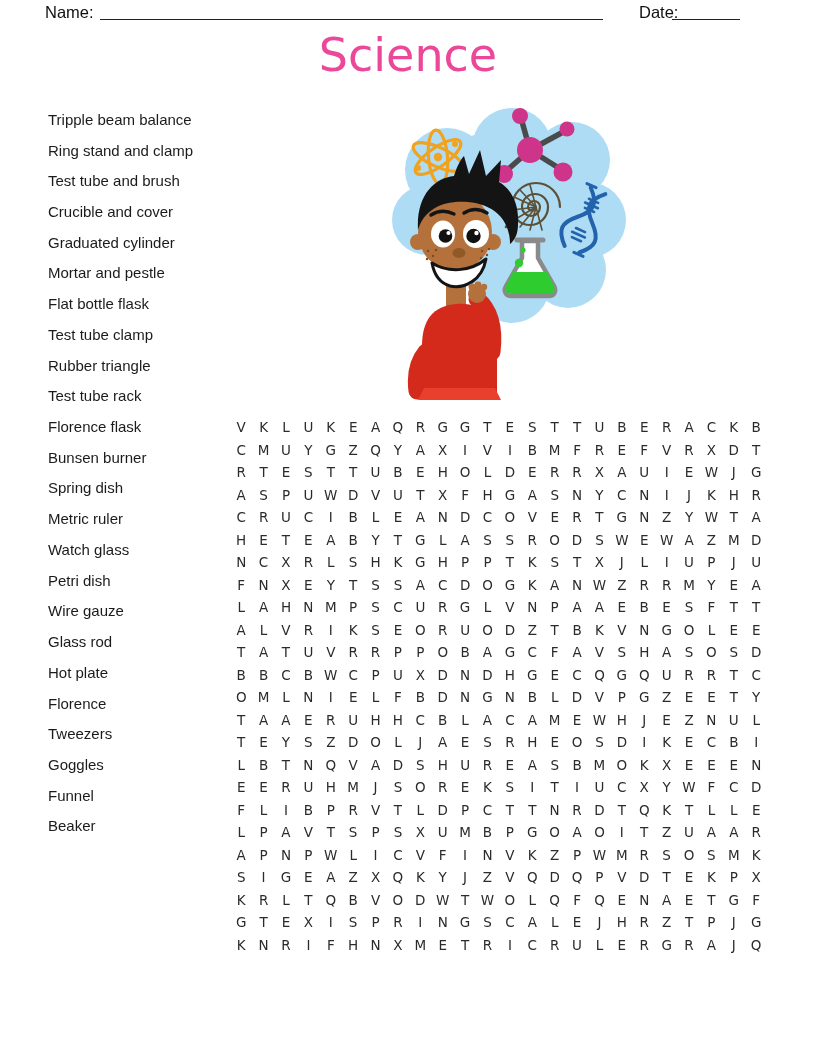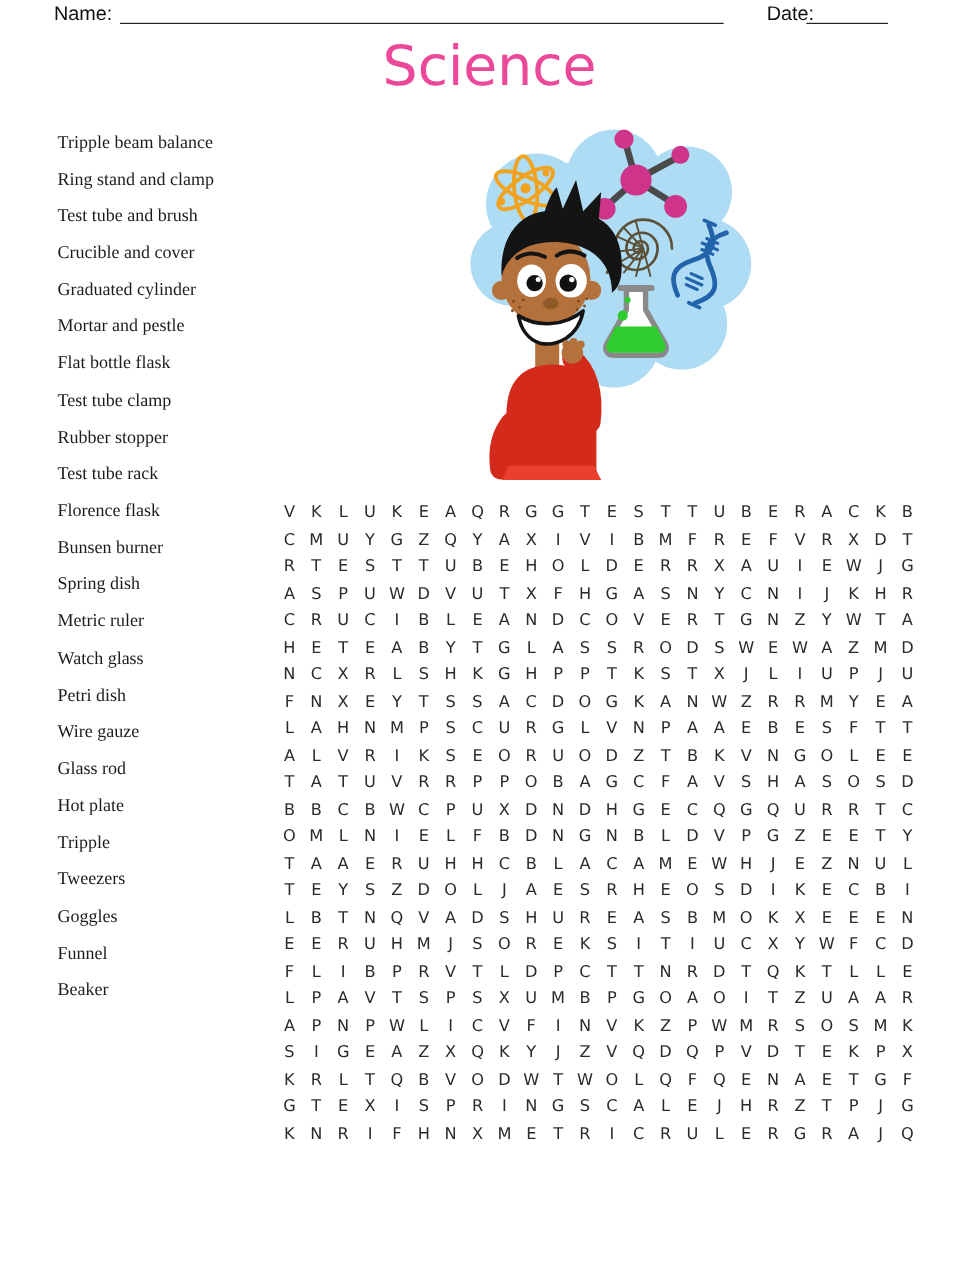--- a/index.html
+++ b/index.html
@@ -13,21 +13,21 @@
   #date-label{left:625px;margin-left:14px;}
   .write-line{position:absolute;top:2px;height:17px;border-bottom:1.6px solid #222;}
   #name-line{left:100px;width:503px;}
   #date-line{left:672px;width:68px;}
 
   
   .title{position:absolute;top:28px;left:0;width:100%;text-align:center;
          font-family:"DejaVu Sans",sans-serif;font-size:46px;font-weight:500;color:#ec4899;}
 
   
-  #word-list{position:absolute;left:48px;top:104px;font-family:Liberation Serif, serif;
+  #word-list{position:absolute;left:48px;top:104px;font-family:Liberation Sans, sans-serif;
              font-size:15px;color:#1b1b1b;}
   .word{height:30.72px;display:flex;align-items:center;white-space:nowrap;}
 
   
   #letter-grid{position:absolute;left:230px;top:416px;display:grid;
                grid-template-columns:repeat(24,22.4px);grid-auto-rows:22.5px;
                font-family:"DejaVu Sans",sans-serif;font-size:13.5px;color:#2b2b2b;}
   .cell{display:flex;align-items:center;justify-content:center;}
 
   
@@ -47,32 +47,32 @@
 
   <div id="word-list">
       <div class="word">Tripple beam balance</div>
       <div class="word">Ring stand and clamp</div>
       <div class="word">Test tube and brush</div>
       <div class="word">Crucible and cover</div>
       <div class="word">Graduated cylinder</div>
       <div class="word">Mortar and pestle</div>
       <div class="word">Flat bottle flask</div>
       <div class="word">Test tube clamp</div>
-      <div class="word">Rubber stopper</div>
+      <div class="word">Rubber triangle</div>
       <div class="word">Test tube rack</div>
       <div class="word">Florence flask</div>
       <div class="word">Bunsen burner</div>
       <div class="word">Spring dish</div>
       <div class="word">Metric ruler</div>
       <div class="word">Watch glass</div>
       <div class="word">Petri dish</div>
       <div class="word">Wire gauze</div>
       <div class="word">Glass rod</div>
       <div class="word">Hot plate</div>
-      <div class="word">Tripple</div>
+      <div class="word">Florence</div>
       <div class="word">Tweezers</div>
       <div class="word">Goggles</div>
       <div class="word">Funnel</div>
       <div class="word">Beaker</div>
     </div>
 
   <svg id="illustration" viewBox="0 0 256 300">
 
     <g fill="#ADDCF4">
       <circle cx="130" cy="110" r="80"></circle>

